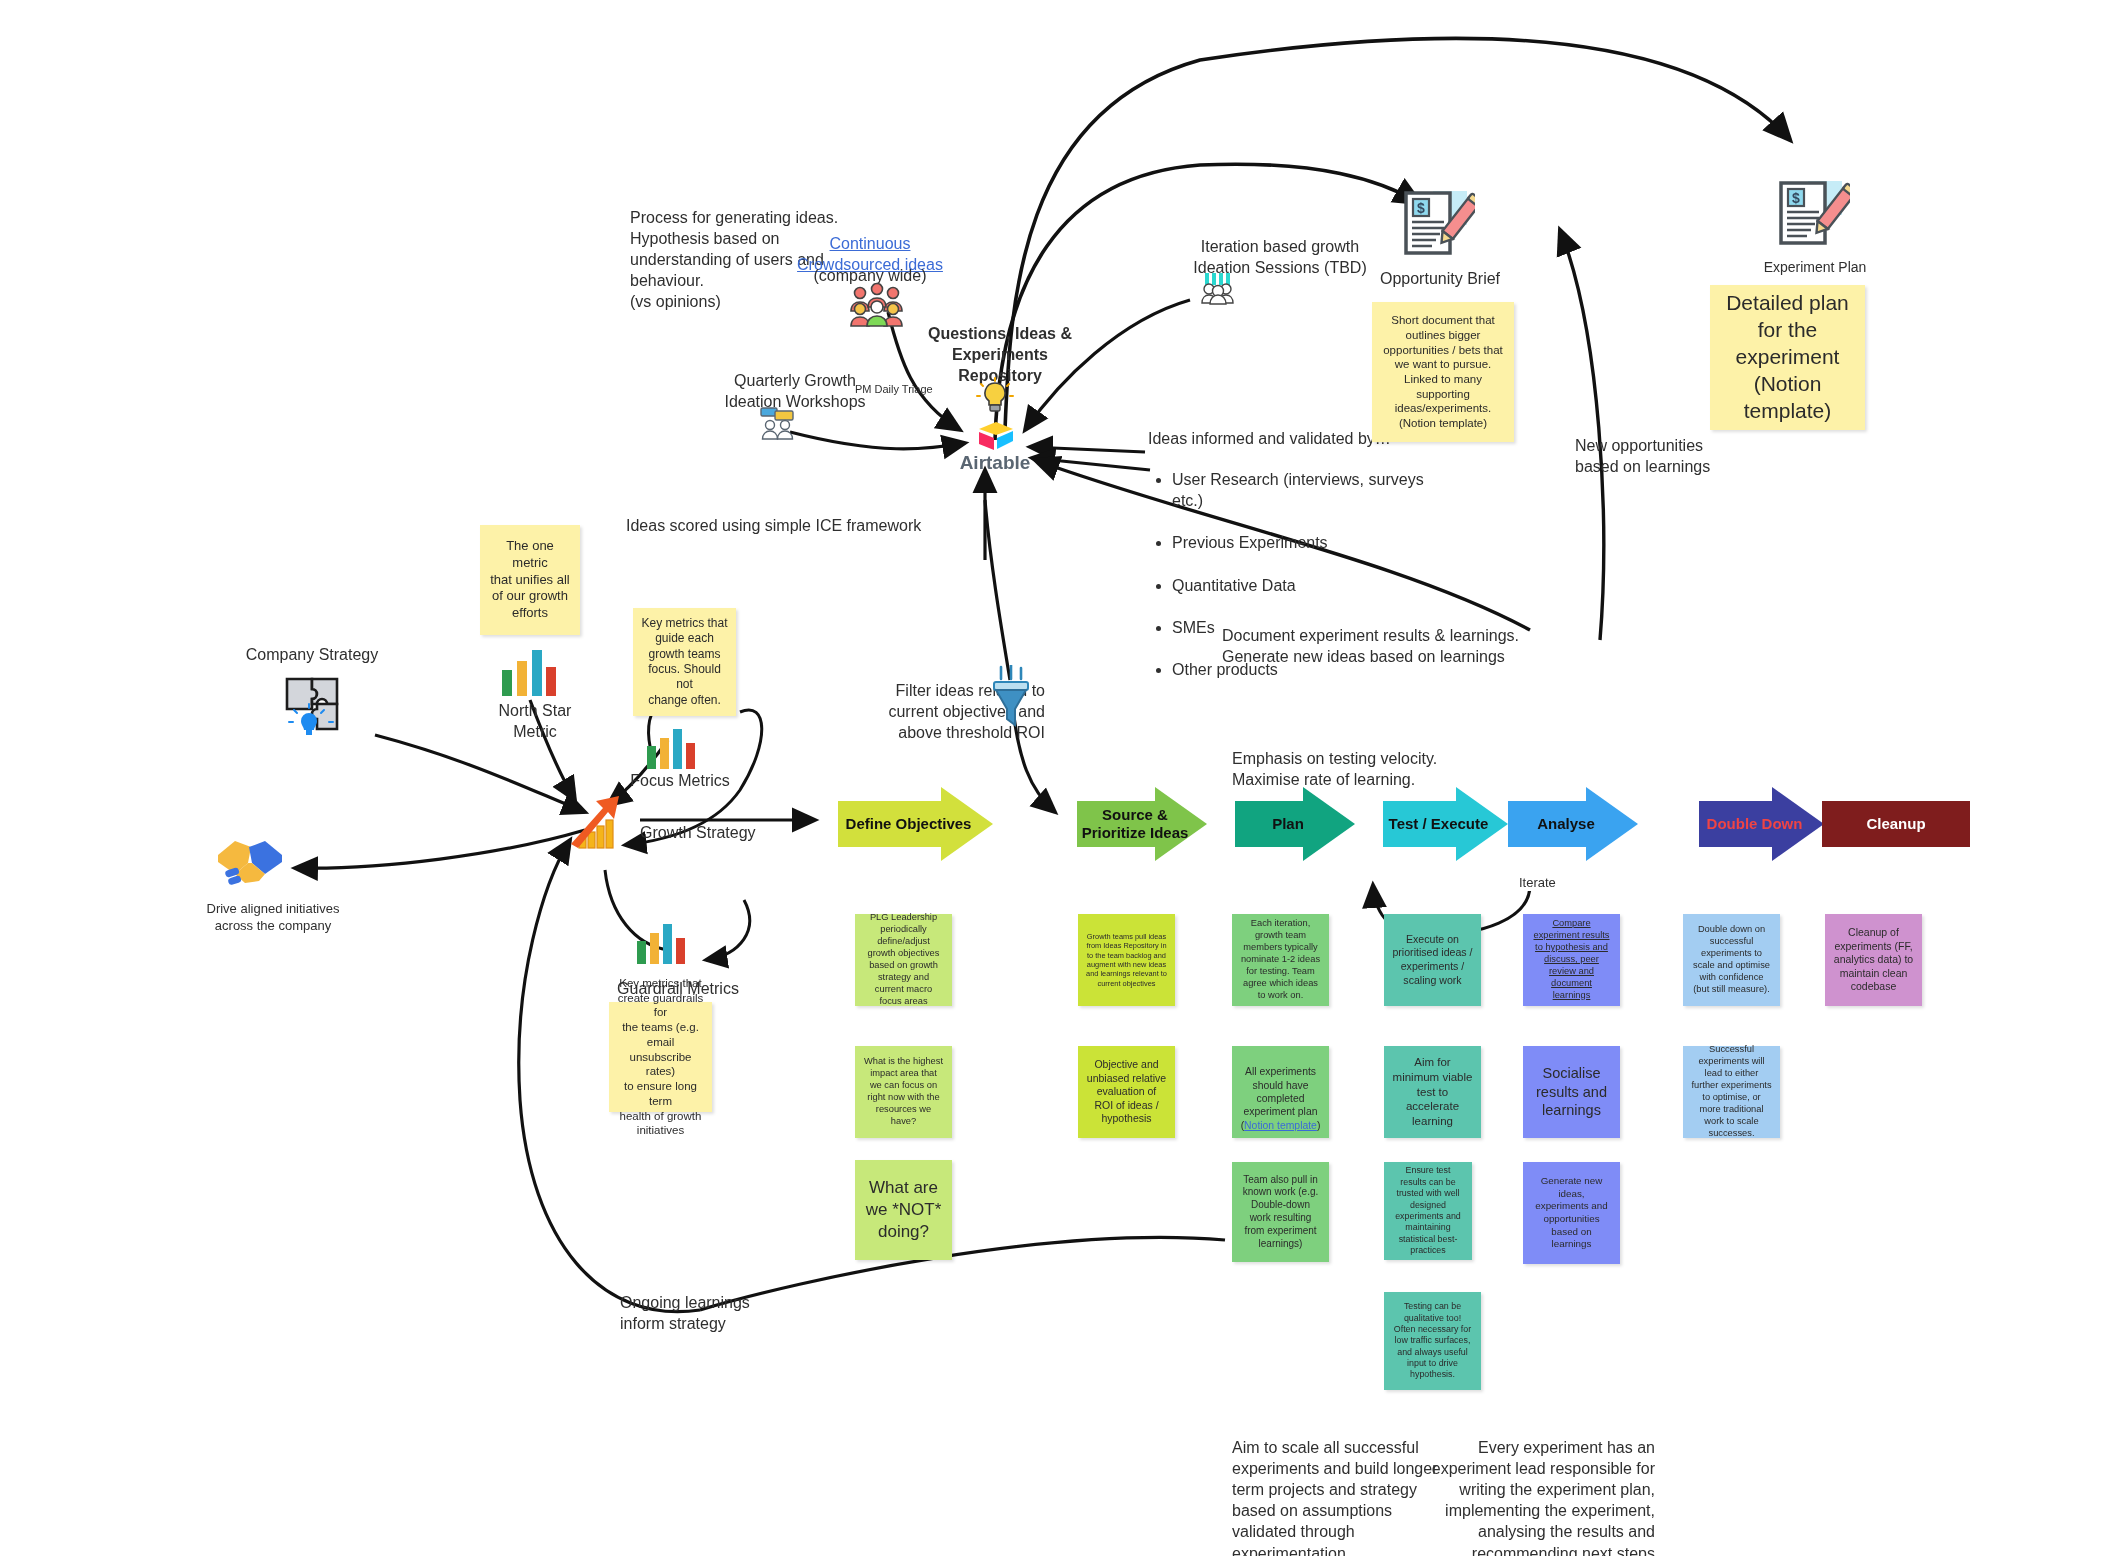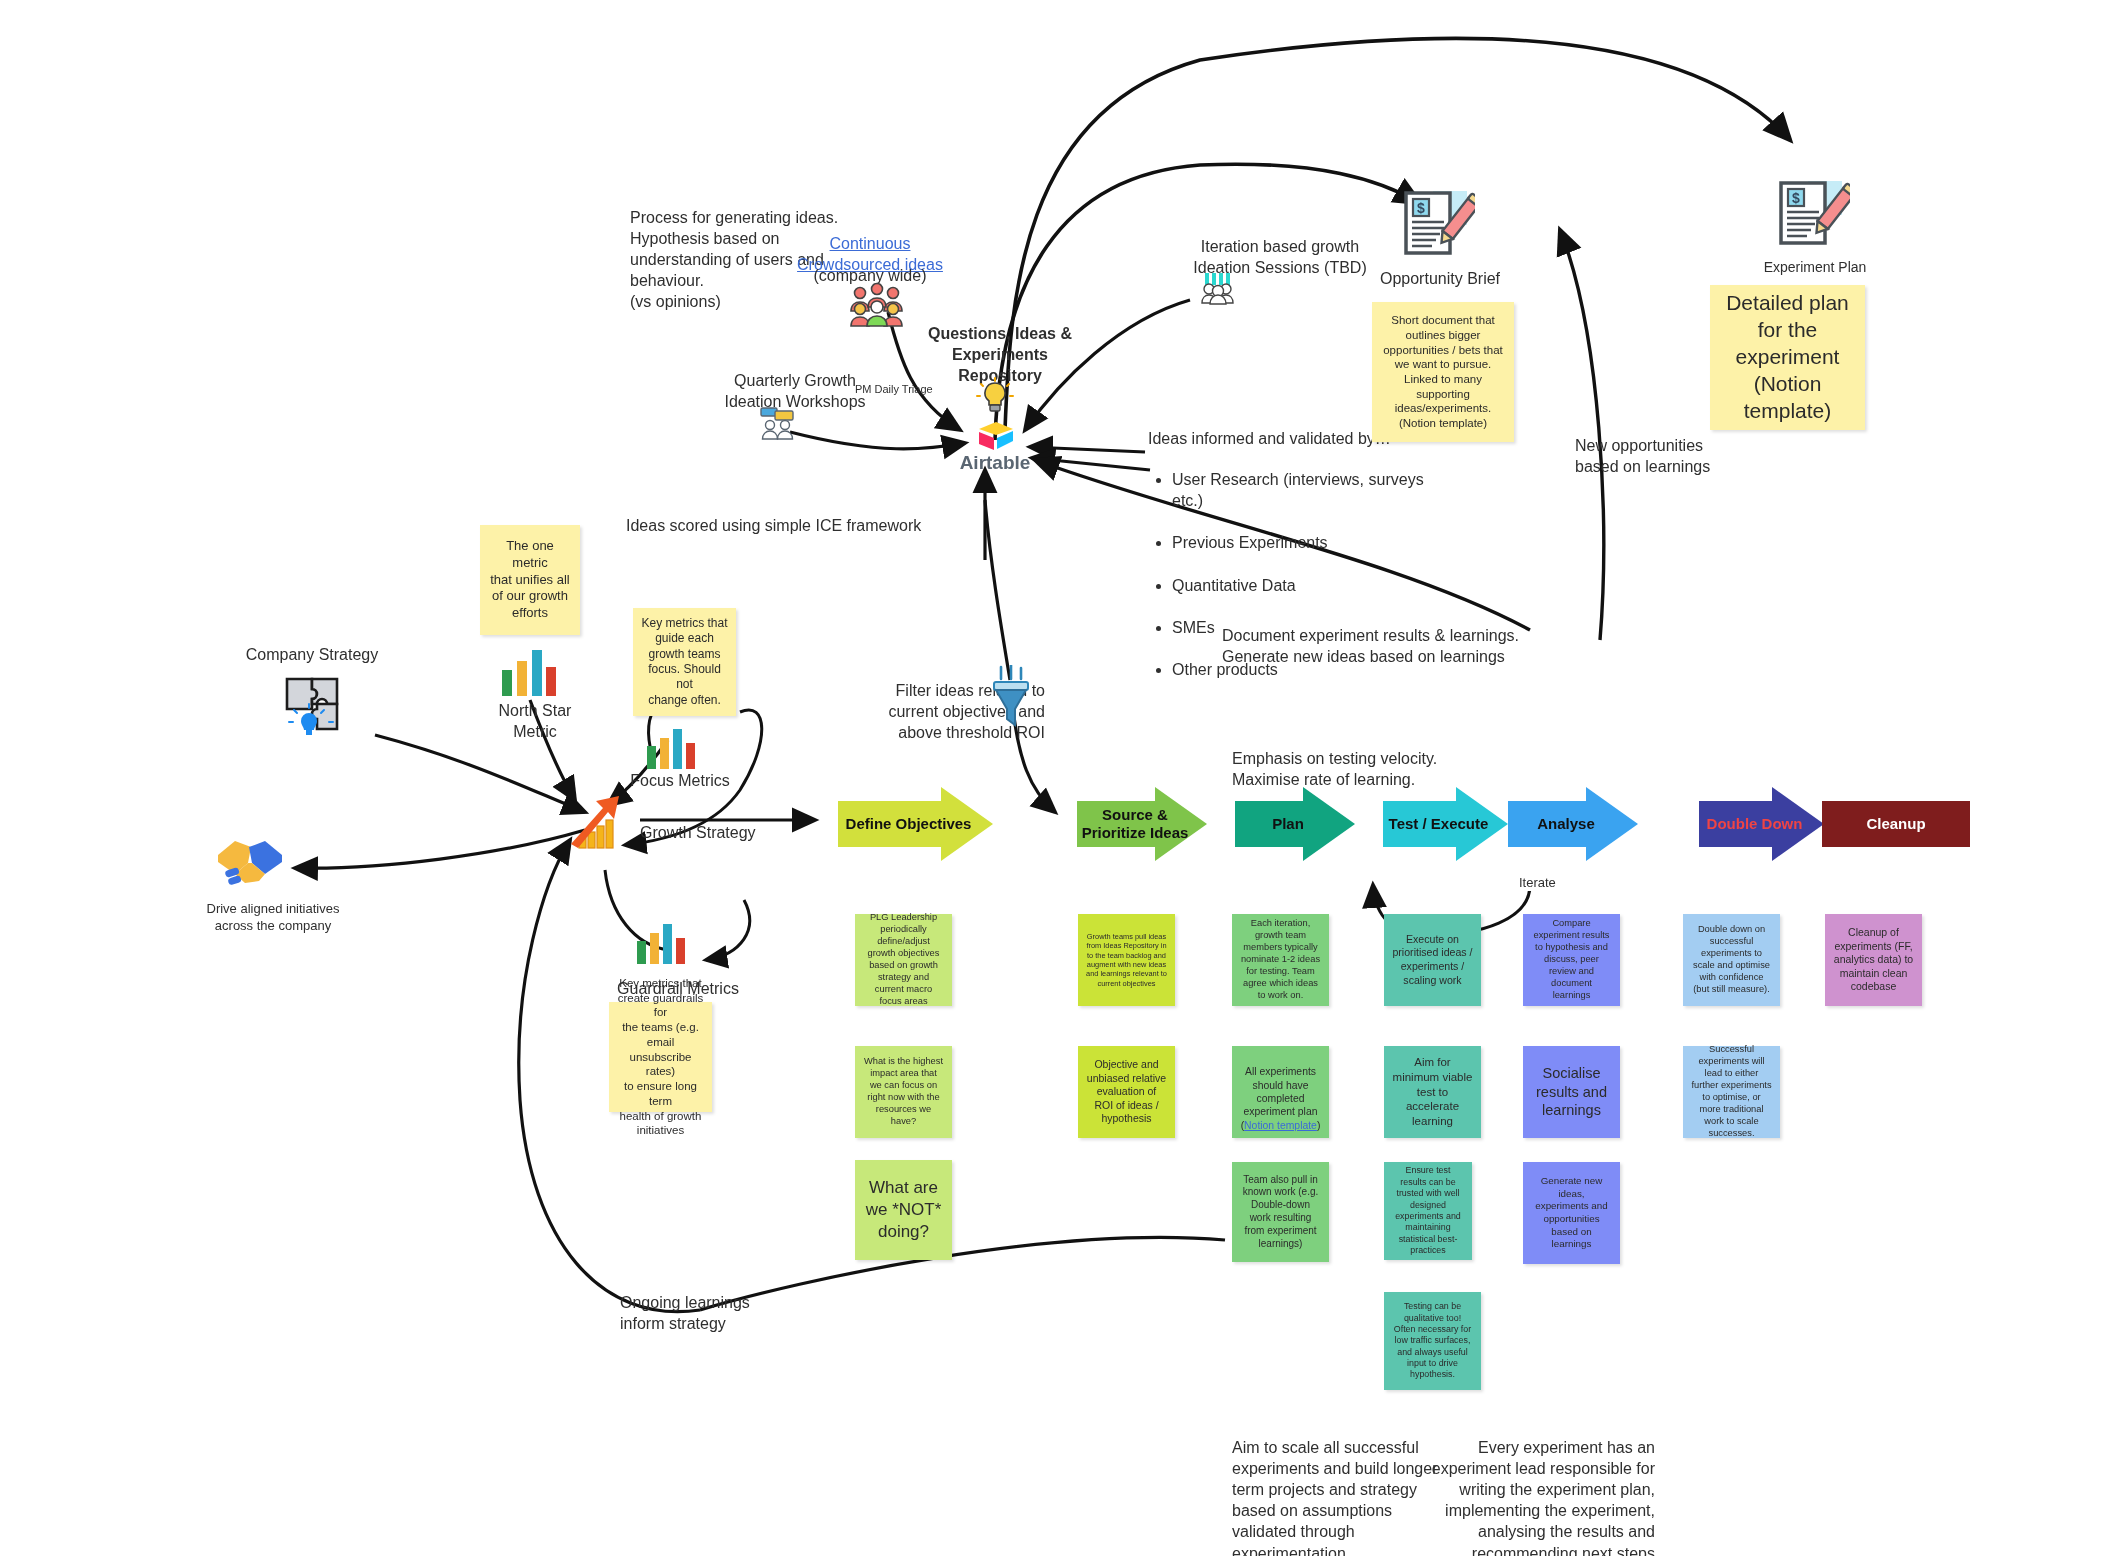--- a/index.html
+++ b/index.html
@@ -402,21 +402,21 @@
       <span>All experiments should have completed experiment plan (</span><span class="link">Notion template</span><span>)</span>
     </div>
   </div>
   <div class="note" style="left:1232px; top:1162px; width:97px; height:100px; background:#7ed07e; font-size:10px;">Team also pull in known work (e.g. Double-down work resulting from experiment learnings)</div>
 
   <div class="note" style="left:1384px; top:914px; width:97px; height:92px; background:#5cc5ae; font-size:10.6px;">Execute on prioritised ideas / experiments / scaling work</div>
   <div class="note" style="left:1384px; top:1046px; width:97px; height:92px; background:#5cc5ae; font-size:11.5px;">Aim for minimum viable test to accelerate learning</div>
   <div class="note" style="left:1384px; top:1162px; width:88px; height:98px; background:#5cc5ae; font-size:8.9px;">Ensure test results can be trusted with well designed experiments and maintaining statistical best-practices</div>
   <div class="note" style="left:1384px; top:1292px; width:97px; height:98px; background:#5cc5ae; font-size:8.9px;">Testing can be qualitative too! Often necessary for low traffic surfaces, and always useful input to drive hypothesis.</div>
 
-  <div class="note" style="left:1523px; top:914px; width:97px; height:92px; background:#7f8cf7; font-size:9.3px;">Compare experiment results to hypothesis and discuss, peer review and document learnings</div>
+  <div class="note" style="left:1523px; top:914px; width:97px; height:92px; background:#7f8cf7; font-size:9.3px;text-decoration:underline;">Compare experiment results to hypothesis and discuss, peer review and document learnings</div>
   <div class="note" style="left:1523px; top:1046px; width:97px; height:92px; background:#7f8cf7; font-size:14.5px;">Socialise results and learnings</div>
   <div class="note" style="left:1523px; top:1162px; width:97px; height:102px; background:#7f8cf7; font-size:9.8px;">Generate new ideas, experiments and opportunities based on learnings</div>
 
   <div class="note" style="left:1683px; top:914px; width:97px; height:92px; background:#a3cdf2; font-size:9.3px;">Double down on successful experiments to scale and optimise with confidence (but still measure).</div>
   <div class="note" style="left:1683px; top:1046px; width:97px; height:92px; background:#a3cdf2; font-size:9.3px;">Successful experiments will lead to either further experiments to optimise, or more traditional work to scale successes.</div>
 
   <div class="note" style="left:1825px; top:914px; width:97px; height:92px; background:#cf92cf; font-size:10.5px;">Cleanup of experiments (FF, analytics data) to maintain clean codebase</div>
 
 </div>
 

